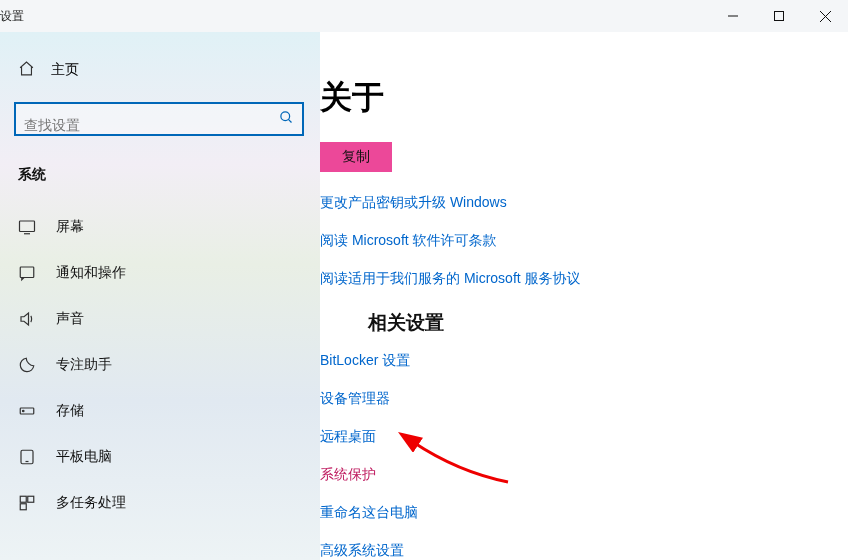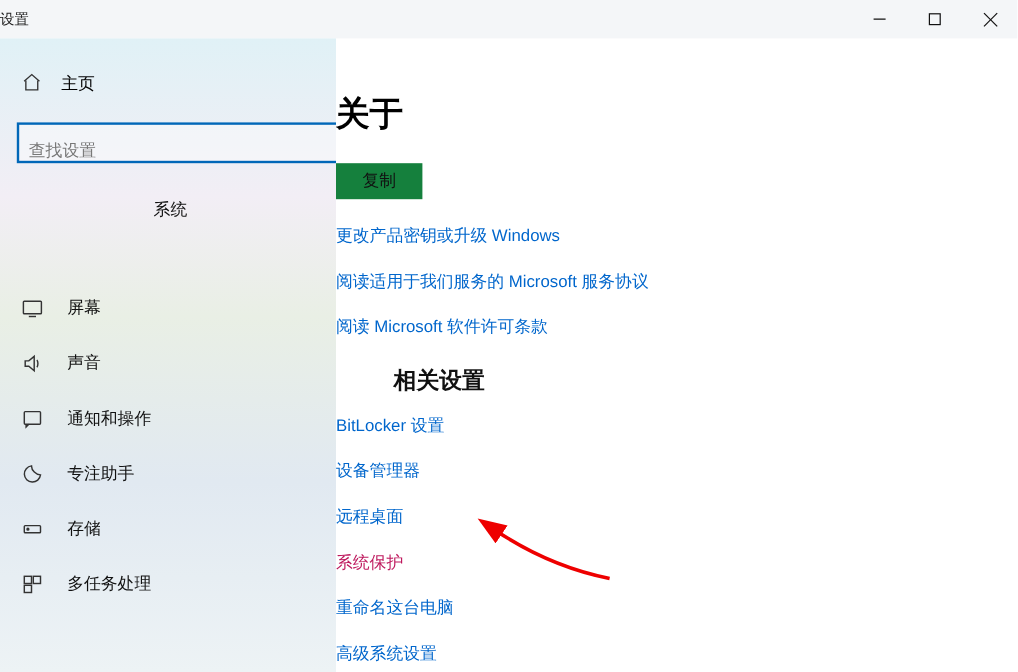--- a/index.html
+++ b/index.html
@@ -23,21 +23,21 @@
   .titlebar .title { font-size: 12px; color: #222; }
   .win-controls { display: flex; }
   .win-btn {
     width: 46px; height: 32px;
     display: flex; align-items: center; justify-content: center;
     font-size: 13px; color: #111;
   }
   .win-btn svg { stroke: #111; }
   .main { display: flex; height: calc(100% - 32px); }
   .sidebar {
-    width: 280px;
+    width: 320px;
     background: linear-gradient(180deg,#e0f1f6 0%, #f2eef5 25%, #e9efe5 44%, #e1e9f1 70%, #edf3f5 100%);
     padding: 20px 10px 0 14px;
     overflow: hidden;
   }
   .home-row {
     display: flex; align-items: center; gap: 16px;
     padding: 8px 4px; margin-bottom: 14px;
     font-size: 14px;
   }
   .search-box {
@@ -48,41 +48,41 @@
     padding: 0 8px;
     margin-bottom: 24px;
   }
   .search-box input {
     flex: 1; border: none; background: transparent; outline: none;
     font-size: 14px; color: #555; margin-top: 12px;
   }
   .search-box input::placeholder { color: #777; }
   .search-box .sicon { color: #0067b8; }
   .section-label {
-    font-size: 14px; font-weight: 400; color: #111;
-    padding: 6px 4px; margin-bottom: 30px; text-align: center;
+    font-size: 14px; font-weight: 700; color: #111;
+    padding: 6px 4px; 
   }
   .nav-item {
     display: flex; align-items: flex-end; gap: 20px;
     height: 46px; padding: 0 4px;
     font-size: 14px; color: #111;
   }
   .nav-item .icon { width: 18px; display:flex; align-items:center; justify-content:center; color:#333; }
   .content {
     flex: 1; padding: 44px 0 0 0;
     overflow: hidden;
     position: relative;
   }
   .content h1 {
-    font-size: 28px; font-weight: 600;
+    font-size: 32px; font-weight: 600;
     margin-bottom: 22px;
   }
   .copy-btn {
     display: inline-block;
-    background: #15803d; border: none;
+    background: #ec4899; border: none;
     padding: 6px 22px; font-size: 14px; color: #111;
     margin-bottom: 22px;
   }
   .link {
     display: block;
     color: #0066cc; font-size: 14px;
     margin-bottom: 20px;
     text-decoration: none;
   }
   .section-h {
@@ -155,71 +155,80 @@
         <svg width="18" height="18" viewBox="0 0 24 24" fill="none" stroke="#333" stroke-width="1.6">
             <rect x="2" y="4" width="20" height="14" rx="1"></rect>
             <line x1="8" y1="21" x2="16" y2="21"></line>
           </svg>
       </span>
       <span>屏幕</span>
     </div>
     <div class="nav-item">
       <span class="icon">
         <svg width="18" height="18" viewBox="0 0 24 24" fill="none" stroke="#333" stroke-width="1.6">
+            <rect x="3" y="4" width="18" height="14" rx="1"></rect>
+            <path d="M8 18l-3 3v-3"></path>
+          </svg>
+      </span>
+      <span>通知和操作</span>
+    </div>
+    <div class="nav-item">
+      <span class="icon">
+        <svg width="18" height="18" viewBox="0 0 24 24" fill="none" stroke="#333" stroke-width="1.6">
             <path d="M4 9v6h4l6 5V4L8 9H4z"></path>
             <path d="M17 8c1.5 1.5 1.5 6.5 0 8"></path>
           </svg>
       </span>
       <span>声音</span>
     </div>
     <div class="nav-item">
       <span class="icon">
         <svg width="18" height="18" viewBox="0 0 24 24" fill="none" stroke="#333" stroke-width="1.6">
-            <rect x="3" y="4" width="18" height="14" rx="1"></rect>
-            <path d="M8 18l-3 3v-3"></path>
-          </svg>
-      </span>
-      <span>通知和操作</span>
-    </div>
-    <div class="nav-item">
-      <span class="icon">
-        <svg width="18" height="18" viewBox="0 0 24 24" fill="none" stroke="#333" stroke-width="1.6">
             <path d="M21 13A9 9 0 1 1 11 3c0 5 5 10 10 10z"></path>
           </svg>
       </span>
       <span>专注助手</span>
     </div>
     <div class="nav-item">
       <span class="icon">
         <svg width="18" height="18" viewBox="0 0 24 24" fill="none" stroke="#333" stroke-width="1.6">
             <rect x="3" y="8" width="18" height="8" rx="1"></rect>
             <circle cx="7" cy="12" r="1" fill="#333"></circle>
           </svg>
       </span>
       <span>存储</span>
+    </div>
+    <div class="nav-item">
+      <span class="icon">
+        <svg width="18" height="18" viewBox="0 0 24 24" fill="none" stroke="#333" stroke-width="1.6">
+            <rect x="4" y="3" width="16" height="18" rx="2"></rect>
+            <line x1="10" y1="18" x2="14" y2="18"></line>
+          </svg>
+      </span>
+      <span>平板电脑</span>
     </div>
     <div class="nav-item">
       <span class="icon">
         <svg width="18" height="18" viewBox="0 0 24 24" fill="none" stroke="#333" stroke-width="1.6">
             <rect x="3" y="3" width="8" height="8"></rect>
             <rect x="13" y="3" width="8" height="8"></rect>
             <rect x="3" y="13" width="8" height="8"></rect>
           </svg>
       </span>
       <span>多任务处理</span>
     </div>
   </div>
 
   <div class="content">
     <h1>关于</h1>
     <button class="copy-btn">复制</button>
 
     <a class="link">更改产品密钥或升级 Windows</a>
+    <a class="link">阅读 Microsoft 软件许可条款</a>
     <a class="link">阅读适用于我们服务的 Microsoft 服务协议</a>
-    <a class="link">阅读 Microsoft 软件许可条款</a>
 
     <div class="section-h">相关设置</div>
 
     <a class="related-link">BitLocker 设置</a>
     <a class="related-link">设备管理器</a>
     <a class="related-link">远程桌面</a>
     <a class="related-link muted">系统保护</a>
     <a class="related-link">重命名这台电脑</a>
     <a class="related-link">高级系统设置</a>
   </div>

